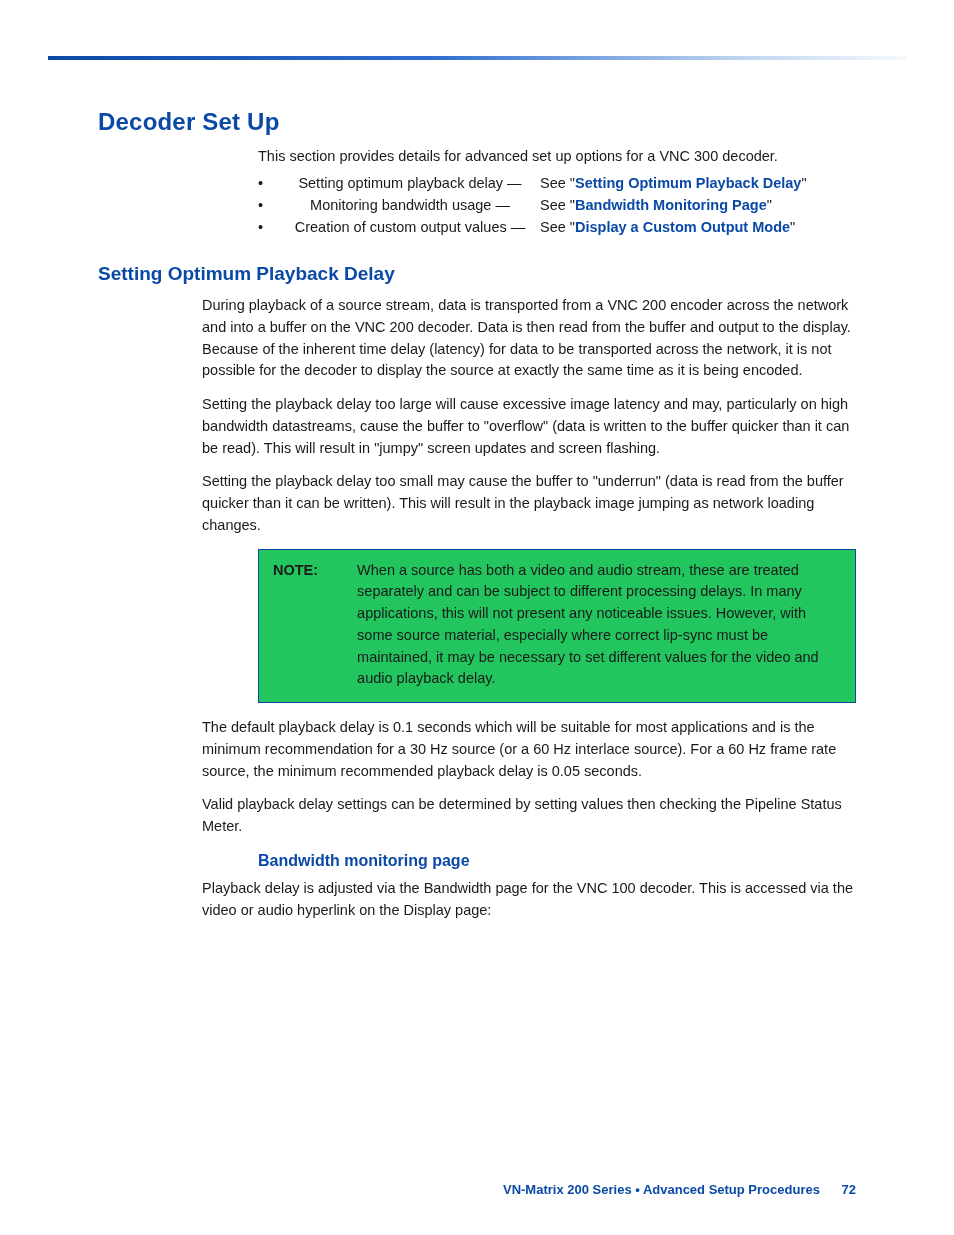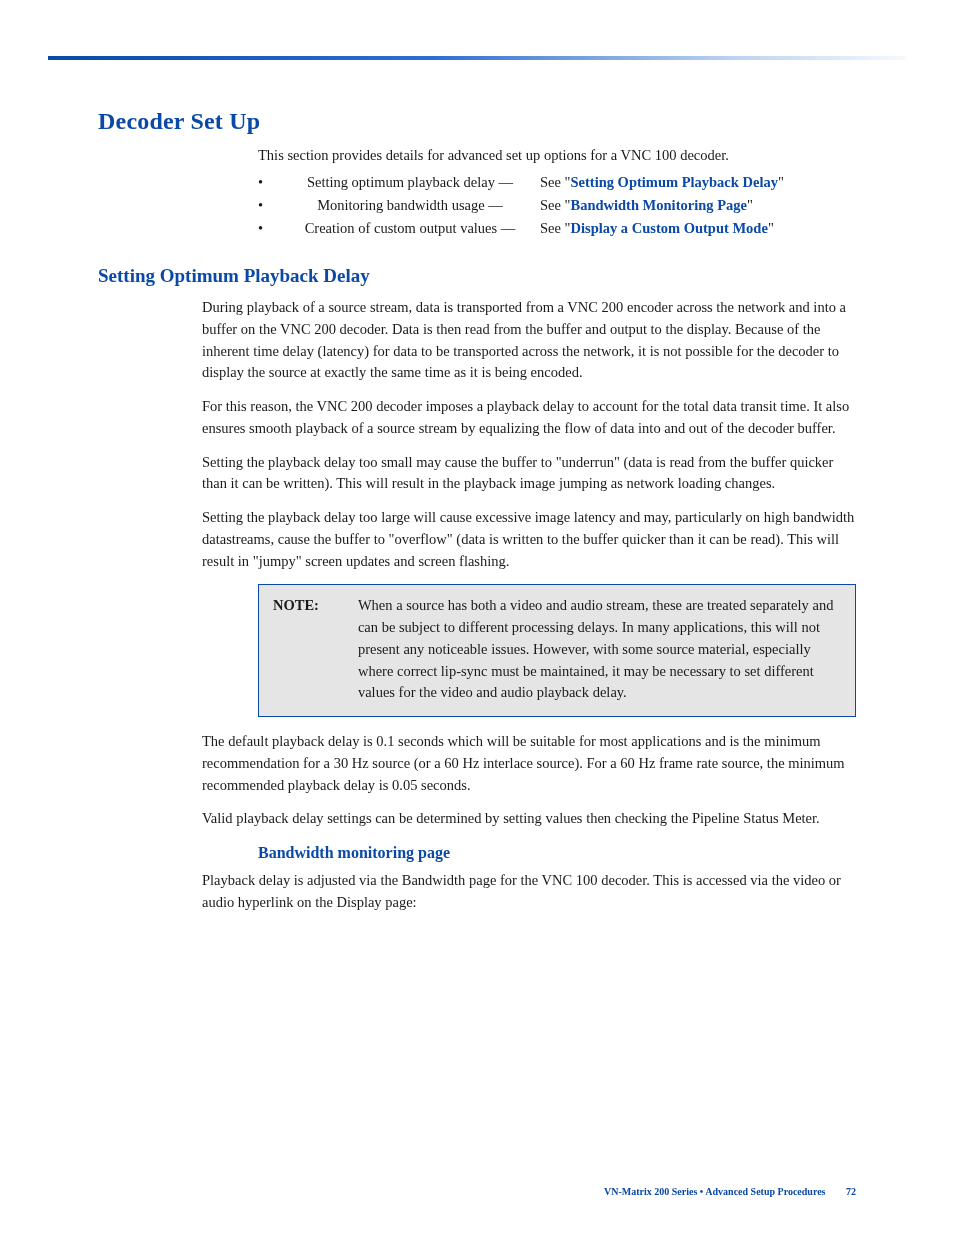--- a/index.html
+++ b/index.html
@@ -1,50 +1,50 @@
 <!DOCTYPE html>
 <html><head>
 <meta charset="utf-8">
 <style>
   * { box-sizing: border-box; margin: 0; padding: 0; }
   html, body { width: 954px; height: 1235px; background: #ffffff; font-family: "Segoe UI", "Helvetica Neue", Arial, sans-serif; color: #1a1a1a; }
-  .page { position: relative; width: 954px; height: 1235px; font-family: Liberation Serif, serif; }
+  .page { position: relative; width: 954px; height: 1235px; }
   .top-rule { position: absolute; top: 56px; left: 48px; right: 48px; height: 4px;
               background: linear-gradient(to right, #0a49a6 0%, #2f6ed0 45%, #bcd3ef 80%, #f5f9fd 100%); }
   .content { position: absolute; top: 108px; left: 98px; right: 98px; }
   h1.section-title { color: #0a49a6; font-weight: 700; font-size: 24px; margin-bottom: 10px; letter-spacing: .2px; }
   h2.subsection   { color: #0a49a6; font-weight: 700; font-size: 19px; margin-top: 28px; margin-bottom: 10px; }
   h3.subsub       { color: #0a49a6; font-weight: 700; font-size: 16px; margin-top: 14px; margin-bottom: 8px; margin-left: 160px; }
   .intro { margin-left: 160px; font-size: 14.5px; line-height: 1.45; }
   ul.toc { list-style: none; margin-left: 160px; margin-top: 8px; font-size: 14.5px; }
   ul.toc li { display: flex; align-items: baseline; margin: 6px 0; }
   ul.toc li .bullet { width: 22px; flex: 0 0 22px; }
   ul.toc li .lhs { flex: 0 0 260px; text-align: center; }
   ul.toc li .see { }
   .link { color: #0a49a6; font-weight: 700; }
   .body { margin-left: 104px; font-size: 14.5px; line-height: 1.5; }
   .body p { margin: 0 0 12px 0; }
-  .note-box { margin-left: 160px; border: 1px solid #0a49a6; background: #e5e5e5; padding: 10px 14px 12px 14px; font-size: 14.5px; line-height: 1.5; display: flex; gap: 14px; }
+  .note-box { margin-left: 160px; border: 1px solid #0a49a6; background: #22c55e; padding: 10px 14px 12px 14px; font-size: 14.5px; line-height: 1.5; display: flex; gap: 14px; }
   .note-box .note-label { font-weight: 700; flex: 0 0 auto; }
   .note-box .note-text  { flex: 1 1 auto; margin-left: 25px; }
-  .footer { position: absolute; bottom: 38px; left: 98px; right: 98px; text-align: right; font-size: 10px; }
+  .footer { position: absolute; bottom: 38px; left: 98px; right: 98px; text-align: right; font-size: 13px; }
   .footer .ft-strong { color: #0a49a6; font-weight: 700; }
   .footer .pn { color: #0a49a6; font-weight: 700; margin-left: 18px; }
 </style>
 </head>
 <body>
 
 <div class="page">
   <div class="top-rule"></div>
 
   <div class="content">
 
     <h1 class="section-title">Decoder Set Up</h1>
 
-    <p class="intro">This section provides details for advanced set up options for a VNC 100 decoder.</p>
+    <p class="intro">This section provides details for advanced set up options for a VNC 300 decoder.</p>
 
     <ul class="toc">
       <li>
         <span class="bullet">•</span>
         <span class="lhs">Setting optimum playback delay —</span>
         <span class="see">
           <span>See "</span><span class="link">Setting Optimum Playback Delay</span><span>"</span>
         </span>
       </li>
       <li>
@@ -59,23 +59,22 @@
         <span class="lhs">Creation of custom output values —</span>
         <span class="see">
           <span>See "</span><span class="link">Display a Custom Output Mode</span><span>"</span>
         </span>
       </li>
     </ul>
 
     <h2 class="subsection">Setting Optimum Playback Delay</h2>
     <div class="body">
       <p>During playback of a source stream, data is transported from a VNC 200 encoder across the network and into a buffer on the VNC 200 decoder. Data is then read from the buffer and output to the display. Because of the inherent time delay (latency) for data to be transported across the network, it is not possible for the decoder to display the source at exactly the same time as it is being encoded.</p>
-      <p>For this reason, the VNC 200 decoder imposes a playback delay to account for the total data transit time. It also ensures smooth playback of a source stream by equalizing the flow of data into and out of the decoder buffer.</p>
+      <p>Setting the playback delay too large will cause excessive image latency and may, particularly on high bandwidth datastreams, cause the buffer to "overflow" (data is written to the buffer quicker than it can be read). This will result in "jumpy" screen updates and screen flashing.</p>
       <p>Setting the playback delay too small may cause the buffer to "underrun" (data is read from the buffer quicker than it can be written). This will result in the playback image jumping as network loading changes.</p>
-      <p>Setting the playback delay too large will cause excessive image latency and may, particularly on high bandwidth datastreams, cause the buffer to "overflow" (data is written to the buffer quicker than it can be read). This will result in "jumpy" screen updates and screen flashing.</p>
     </div>
 
     <div class="note-box">
       <div class="note-label">NOTE:</div>
       <div class="note-text">When a source has both a video and audio stream, these are treated separately and can be subject to different processing delays. In many applications, this will not present any noticeable issues. However, with some source material, especially where correct lip-sync must be maintained, it may be necessary to set different values for the video and audio playback delay.</div>
     </div>
 
     <div class="body" style="margin-top:14px">
       <p>The default playback delay is 0.1 seconds which will be suitable for most applications and is the minimum recommendation for a 30 Hz source (or a 60 Hz interlace source). For a 60 Hz frame rate source, the minimum recommended playback delay is 0.05 seconds.</p>
       <p>Valid playback delay settings can be determined by setting values then checking the Pipeline Status Meter.</p>

